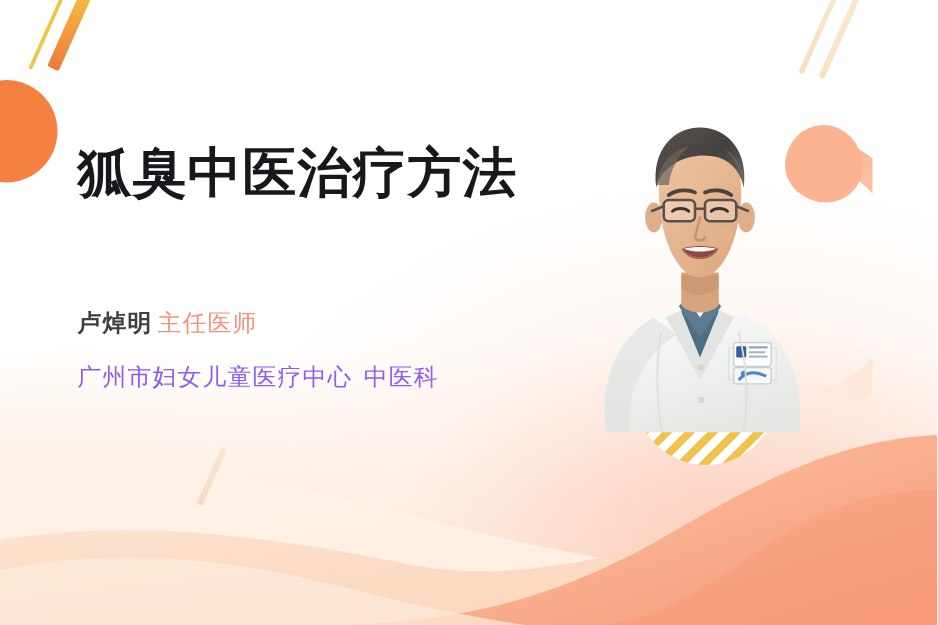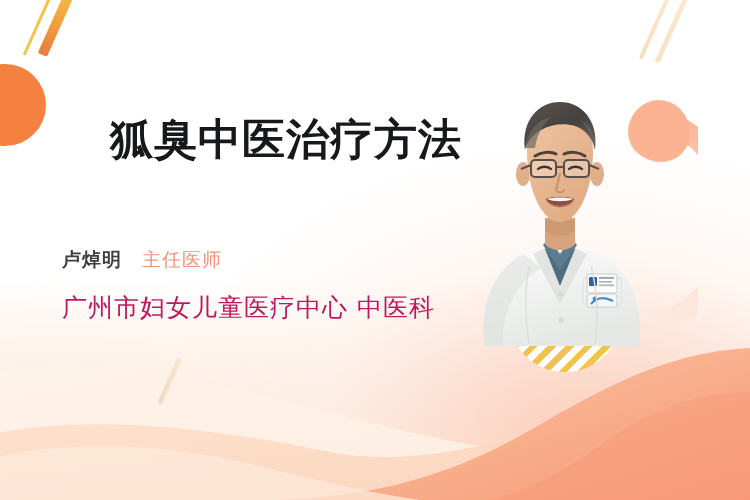--- a/index.html
+++ b/index.html
@@ -129,21 +129,20 @@
     height: 258px;
   }
   .portrait svg { display: block; width: 210px; height: 258px; }
 
   
   .text-block {
     position: absolute;
     left: 62px;
     top: 112px;
     width: 400px;
-    text-align: right;
   }
   .main-title {
     margin: 0;
     font-size: 43px;
     line-height: 1.28;
     font-weight: 600;
     color: #16181C;
     letter-spacing: 1px;
     white-space: nowrap;
   }
@@ -161,28 +160,28 @@
   }
   .doctor-name {
     font-weight: 700;
     color: #404040;
     letter-spacing: 1px;
   }
   .doctor-rank {
     font-weight: 400;
     color: #F2937A;
     letter-spacing: 1px;
-    margin-left: 20px;
+    margin-left: 4px;
   }
   .credit-line-2 {
     margin-top: 14px;
-    font-size: 25px;
+    font-size: 19px;
     line-height: 1.5;
     font-weight: 400;
-    color: #be185d;
+    color: #8b5cf6;
     letter-spacing: 1px;
     white-space: nowrap;
   }
   .dept-spacer { display: inline-block; width: 9px; }
 </style>
 </head>
 <body>
 
 <div class="cover">
 

